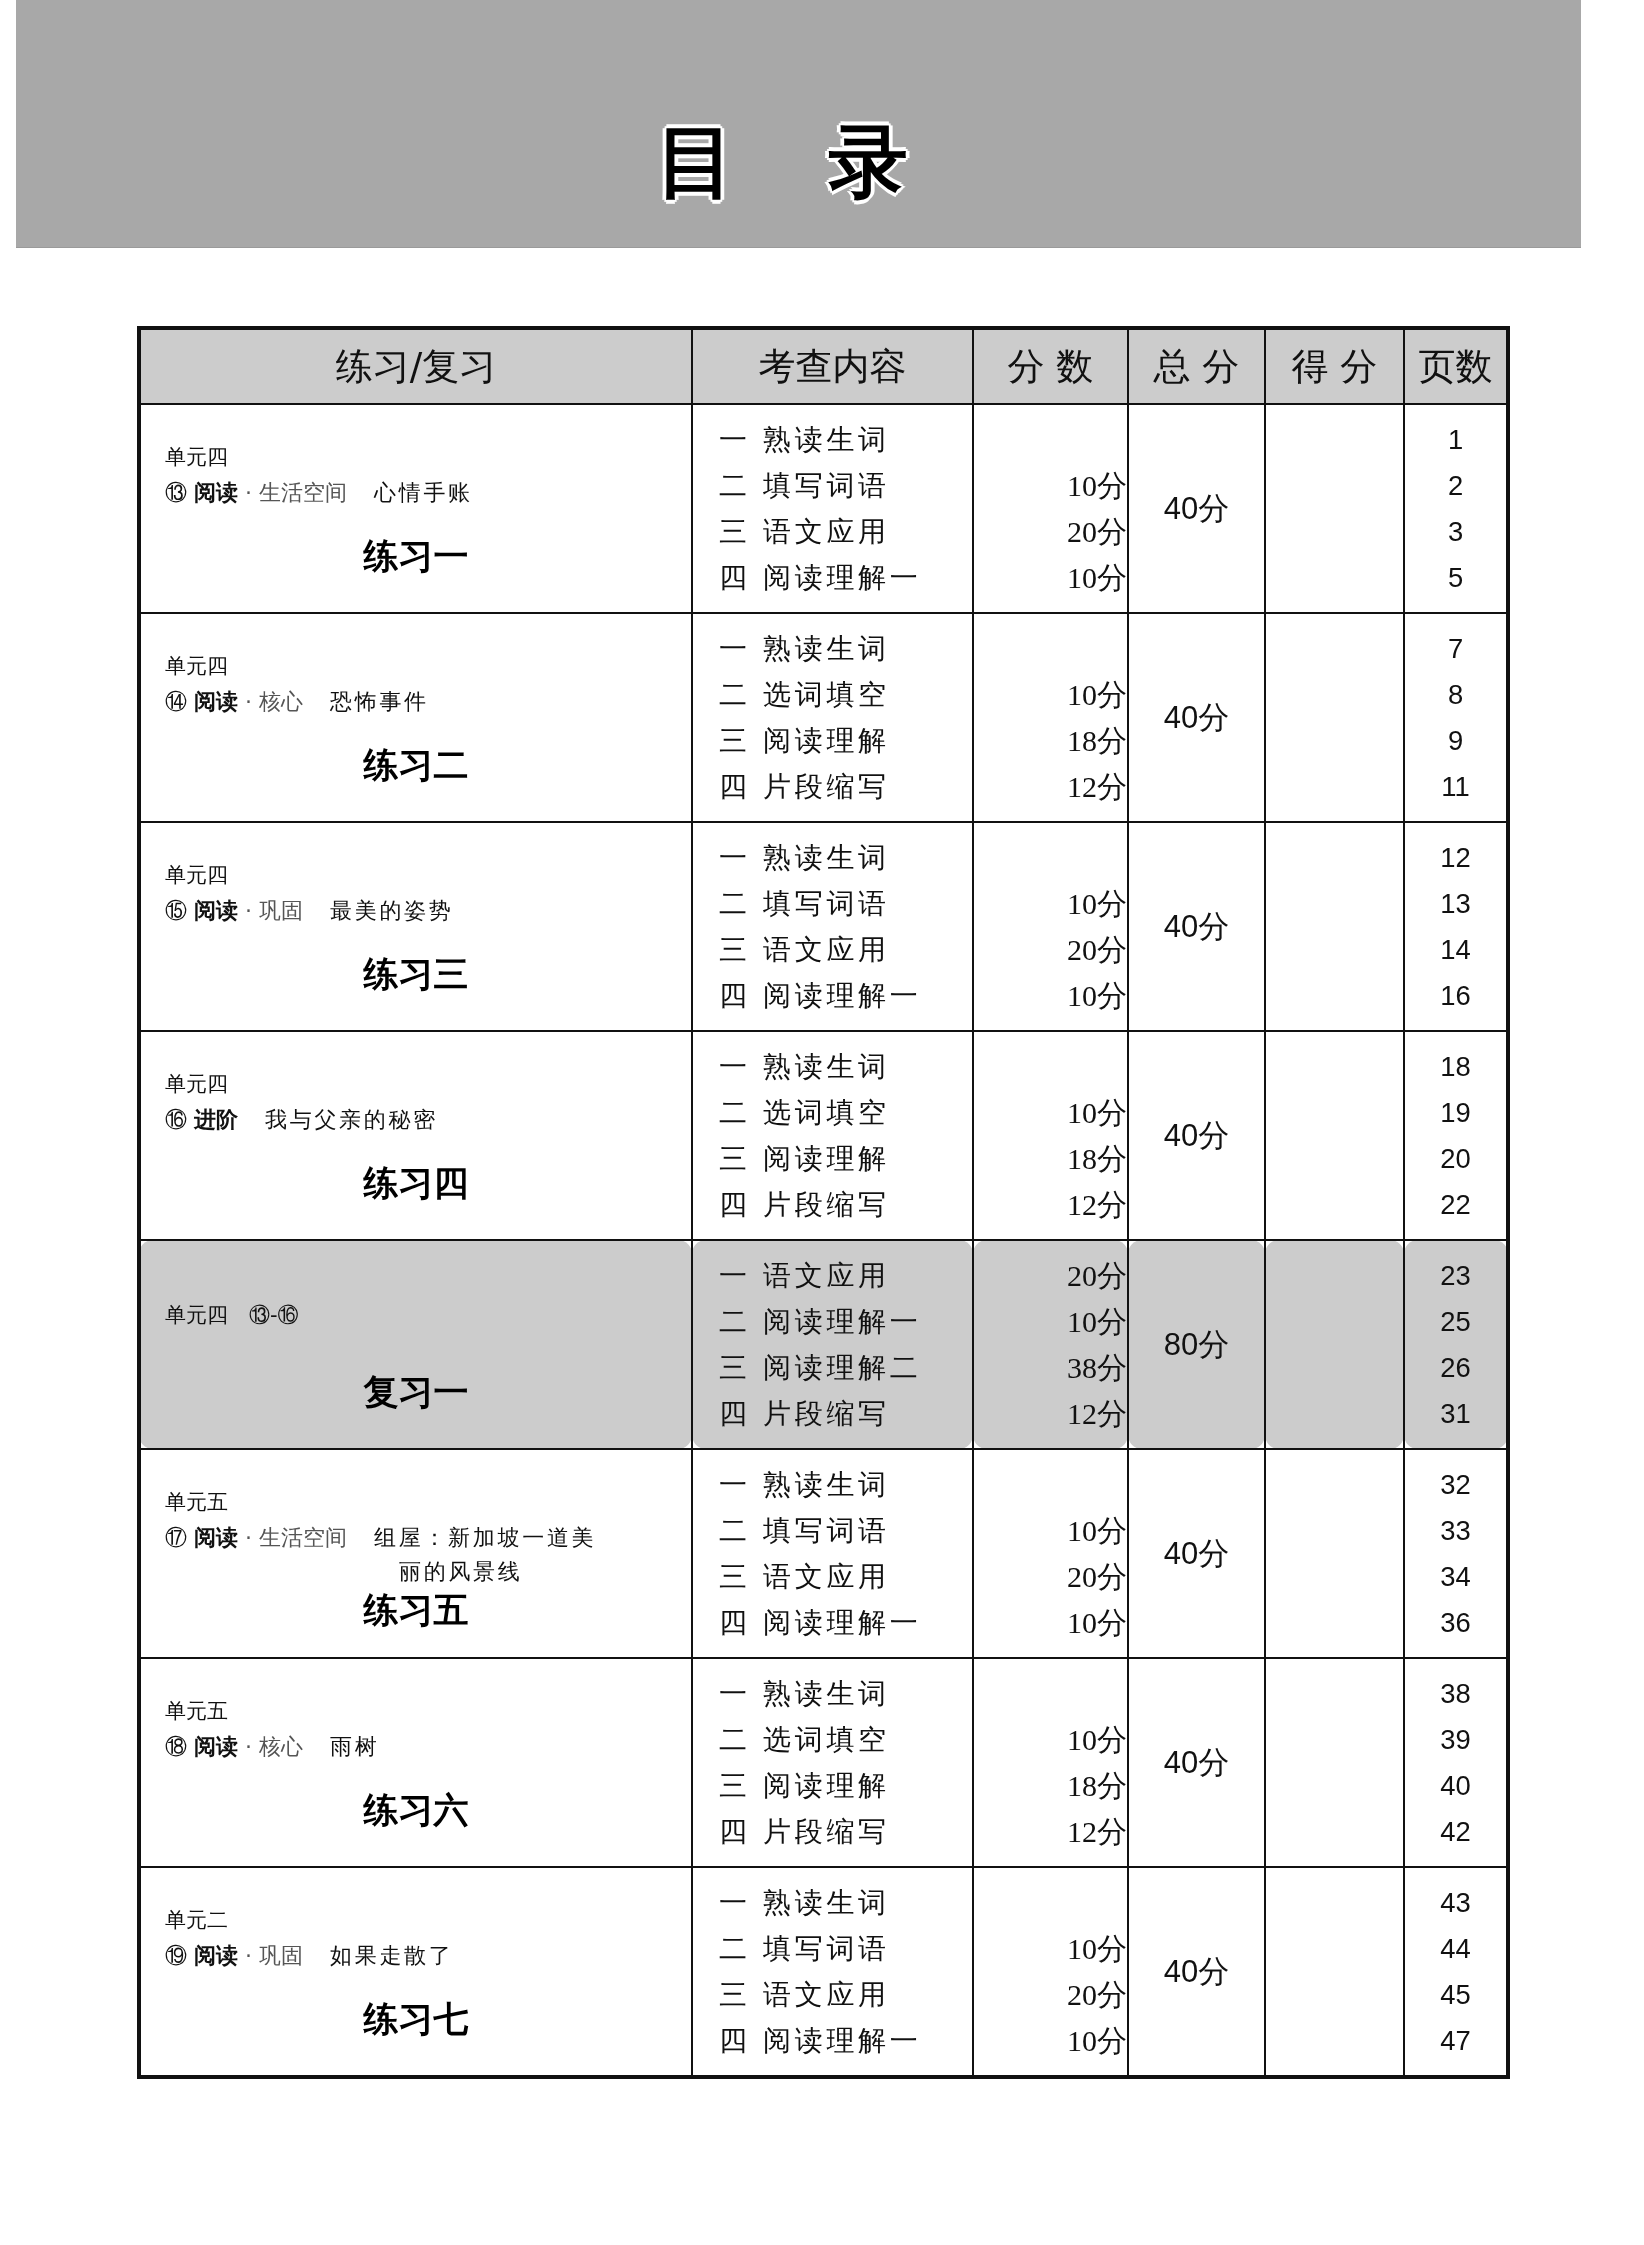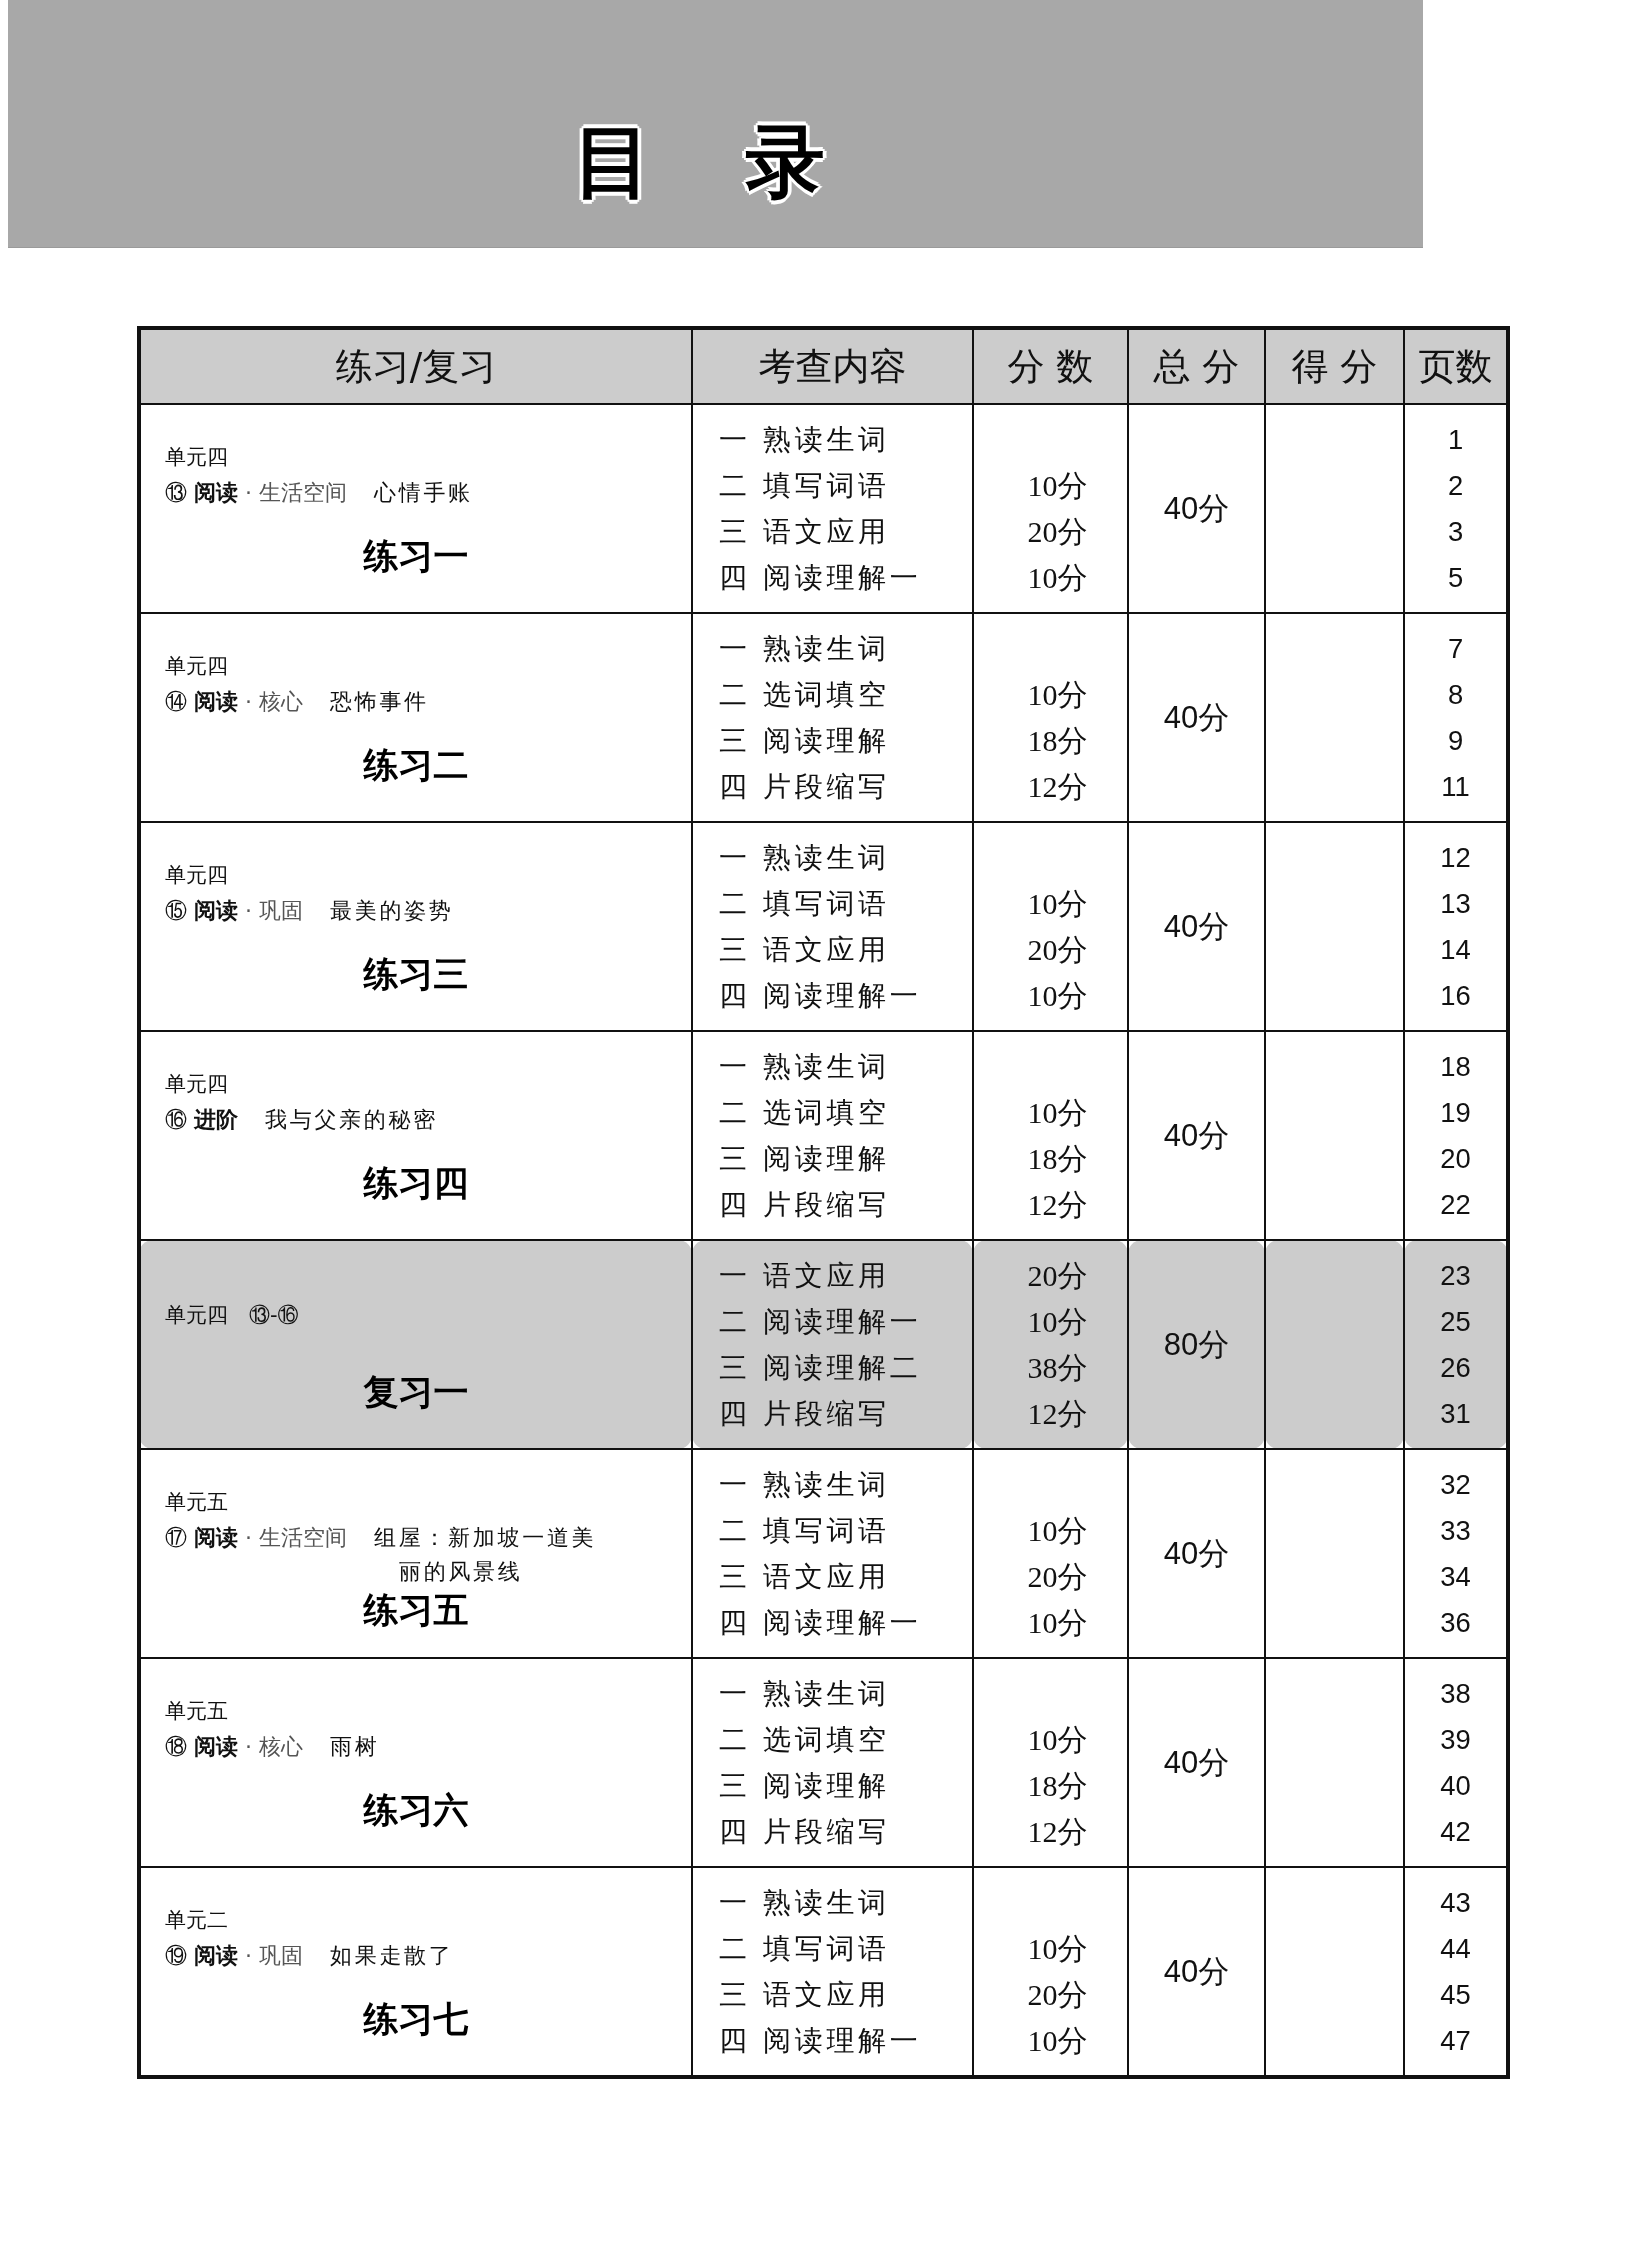--- a/index.html
+++ b/index.html
@@ -1,21 +1,21 @@
 <!DOCTYPE html>
 <html style="font-size:14.6px"><head>
 <meta charset="utf-8">
 <style>
   html, body { margin: 0; padding: 0; }
   body {
     width: 1645px; height: 2246px; background: #ffffff; position: relative; overflow: hidden;
     font-family: "DejaVu Sans", sans-serif; color: #111;
   }
   .banner {
-    position: absolute; left: 8px; top: 0; width: 1415px; height: 247px;
+    position: absolute; left: 16px; top: 0; width: 1565px; height: 247px;
     background: #a8a8a8; border-bottom: 1.8px solid #9a9a9a;
   }
   .banner-title {
     position: absolute; left: 0; right: 0; top: 117px; text-align: center;
     font-family: "DejaVu Sans", sans-serif; font-weight: bold; font-size: 79px; line-height: 91px;
     letter-spacing: 33px; color: #000;
     text-shadow: 0 0 3.7px #fff, 1.8px 1.8px 0 #fff, -1.8px -1.8px 0 #fff, 1.8px -1.8px 0 #fff, -1.8px 1.8px 0 #fff,
                  0 3.7px 0 #fff, 0 -3.7px 0 #fff, 3.7px 0 0 #fff, -3.7px 0 0 #fff;
   }
   table.toc {
@@ -44,21 +44,21 @@
   .topic .ttl2 { display: block; padding-left: 234px; margin-top: 3.7px; font-family: "DejaVu Serif", serif; letter-spacing: 2.7px; }
   .exname { position: absolute; left: 0; right: 0; text-align: center; font-size: 35px; font-weight: bold; top: 128px; color: #000000; }
   .exname.r5 { top: 137px; }
   .exname.review-name { top: 128px; }
   .content-list, .score-list, .page-list { list-style: none; margin: 0; padding: 0; }
   .content-list li {
     font-family: "DejaVu Serif", serif; font-size: 28px; line-height: 46px; padding-left: 26px;
     letter-spacing: 3.7px; white-space: nowrap;
   }
   .content-list li .idx { display: inline-block; width: 44px; }
-  .score-list li { font-family: "Liberation Serif", serif; font-size: 30px; line-height: 46px; text-align: center; padding-left: 14px; }
+  .score-list li { font-family: "Liberation Serif", serif; font-size: 30px; line-height: 46px; text-align: right; padding-left: 14px; }
   .page-list li { font-family: "Liberation Sans", sans-serif; font-size: 27.4px; line-height: 46px; text-align: center; }
   .total { text-align: center; font-family: "Liberation Sans", sans-serif; font-size: 31px; }
   .score-cell { vertical-align: middle; }
   .score-list.offset { padding-top: 46px; }
 </style>
 </head>
 <body>
 
 <div class="banner">
   <div class="banner-title">目 录</div>

